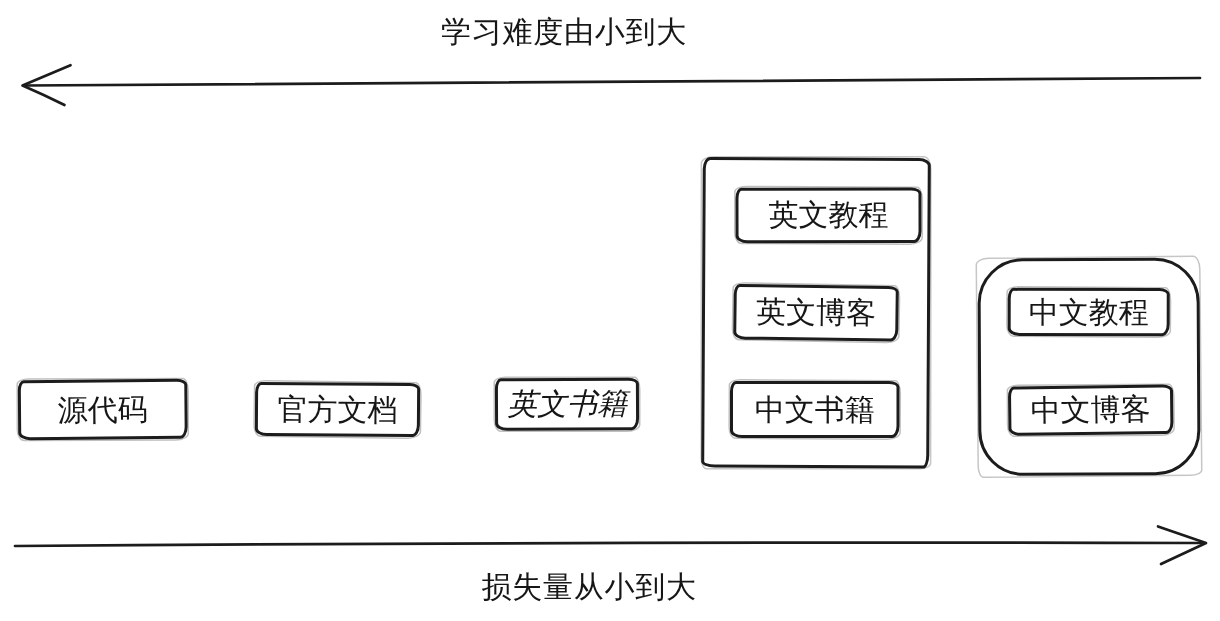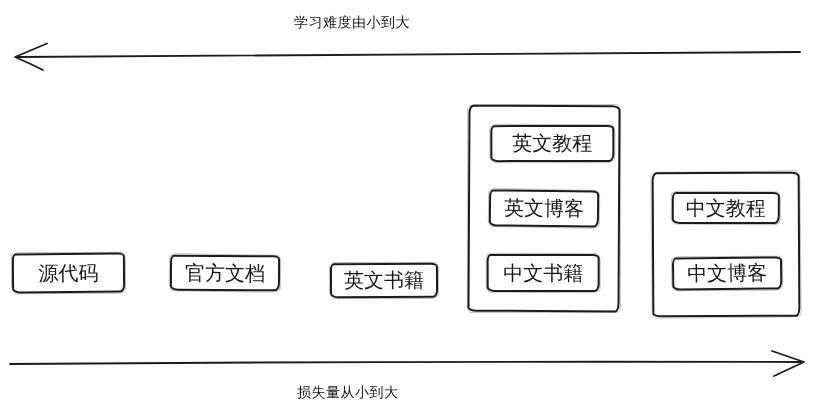--- a/index.html
+++ b/index.html
@@ -16,28 +16,28 @@
     overflow: hidden;
   }
   .arrows-layer {
     position: absolute;
     left: 0; top: 0;
     width: 813px; height: 414px;
     pointer-events: none;
   }
   .axis-label {
     position: absolute;
-    font-size: 14px;
+    font-size: 20px;
     line-height: 22px;
     color: #161616;
     white-space: nowrap;
     letter-spacing: 0.5px;
   }
   .axis-label.top    { left: 294px; top: 11px;  }
-  .axis-label.bottom { left: 297px; top: 381px; }
+  .axis-label.bottom { left: 321px; top: 381px; }
 
   
   .sketch-box {
     position: absolute;
     border: 2px solid #1c1c1c;
     background: #ffffff;
     display: flex;
     align-items: center;
     justify-content: center;
     font-size: 20px;
@@ -65,30 +65,30 @@
     inset: -3px;
     border: 1px solid rgba(28,28,28,0.25);
     border-radius: 9px 5px 8px 4px / 5px 9px 4px 8px;
     transform: rotate(-0.25deg);
     pointer-events: none;
   }
 
   
   .b-source  { left: 12px;  top: 253px; width: 113px; height: 40px; transform: rotate(-0.5deg); }
   .b-docs    { left: 170px; top: 255px; width: 110px; height: 36px; transform: rotate(0.4deg);  }
-  .b-enbooks { left: 330px; top: 263px; width: 108px; height: 35px; transform: rotate(-0.3deg); }
+  .b-enbooks { left: 330px; top: 252px; width: 96px; height: 35px; transform: rotate(-0.3deg); font-style: italic; }
 
   
   .g1 { left: 468px; top: 105px; width: 152px; height: 207px; transform: rotate(0.3deg); }
   .g1 .gi1 { left: 20px; top: 18px;  width: 124px; height: 37px; transform: rotate(-0.4deg); }
   .g1 .gi2 { left: 19px; top: 83px;  width: 110px; height: 37px; transform: rotate(0.4deg);  }
   .g1 .gi3 { left: 17px; top: 147px; width: 113px; height: 38px; transform: rotate(-0.3deg); }
 
   
-  .g2 { left: 652px; top: 172px; width: 148px; height: 145px; transform: rotate(-0.3deg); }
+  .g2 { left: 652px; top: 172px; width: 148px; height: 145px; transform: rotate(-0.3deg); border-radius: 30px; }
   .g2 .gi1 { left: 18px; top: 18px; width: 108px; height: 32px; transform: rotate(0.4deg);  }
   .g2 .gi2 { left: 18px; top: 83px; width: 110px; height: 33px; transform: rotate(-0.4deg); }
 </style>
 </head>
 <body>
 
 <div class="canvas">
 
   <svg class="arrows-layer" viewBox="0 0 813 414">
     <g stroke="#1c1c1c" stroke-width="1.8" fill="none" stroke-linecap="round" stroke-linejoin="round">

